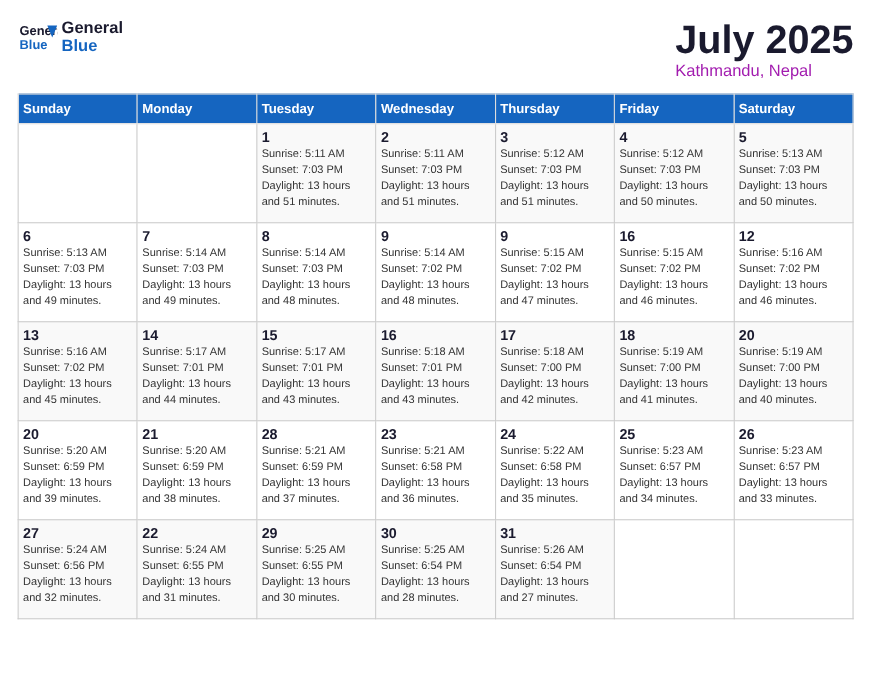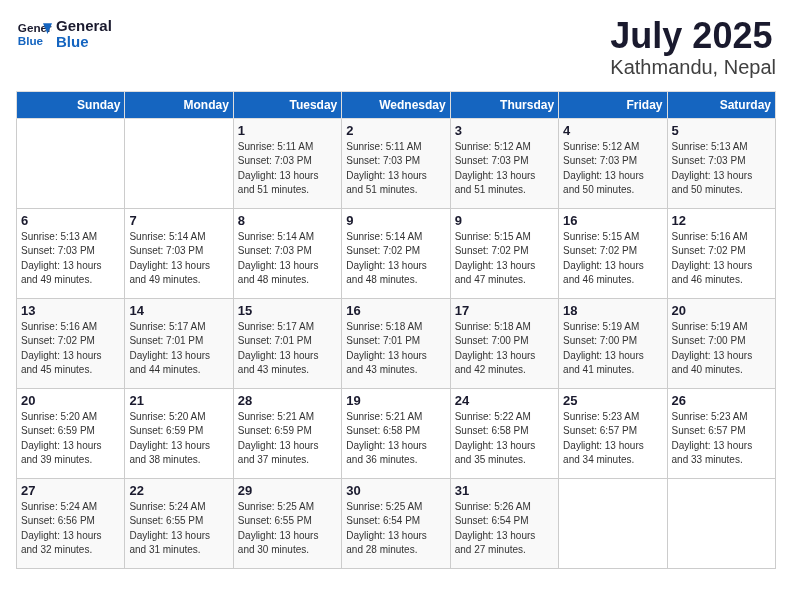--- a/index.html
+++ b/index.html
@@ -28,33 +28,33 @@
     .title-block {
       text-align: left;
     }
     .month-title {
       font-size: 36px;
       font-weight: bold;
       color: #1a1a2e;
       line-height: 1.1;
     }
     .location {
-      font-size: 20px;
-      color: #404040;
+      font-size: 15px;
+      color: #a21caf;
     }
     table {
       width: 100%;
       border-collapse: collapse;
       font-size: 10.5px;
     }
     thead tr th {
       background: #1565c0;
       color: #fff;
       padding: 6px 4px;
-      text-align: right;
+      text-align: left;
       font-size: 12px;
       border: 1px solid #ddd;
     }
     tbody tr td {
       border: 1px solid #ccc;
       vertical-align: top;
       padding: 4px 4px;
       min-height: 80px;
       height: 90px;
       width: 108px;
@@ -202,21 +202,21 @@
         </td>
         <td>
           <span class="day-num">21</span>
           <div class="day-detail">Sunrise: 5:20 AM<br>Sunset: 6:59 PM<br>Daylight: 13 hours and 38 minutes.</div>
         </td>
         <td>
           <span class="day-num">28</span>
           <div class="day-detail">Sunrise: 5:21 AM<br>Sunset: 6:59 PM<br>Daylight: 13 hours and 37 minutes.</div>
         </td>
         <td>
-          <span class="day-num">19</span>
+          <span class="day-num">23</span>
           <div class="day-detail">Sunrise: 5:21 AM<br>Sunset: 6:58 PM<br>Daylight: 13 hours and 36 minutes.</div>
         </td>
         <td>
           <span class="day-num">24</span>
           <div class="day-detail">Sunrise: 5:22 AM<br>Sunset: 6:58 PM<br>Daylight: 13 hours and 35 minutes.</div>
         </td>
         <td>
           <span class="day-num">25</span>
           <div class="day-detail">Sunrise: 5:23 AM<br>Sunset: 6:57 PM<br>Daylight: 13 hours and 34 minutes.</div>
         </td>

